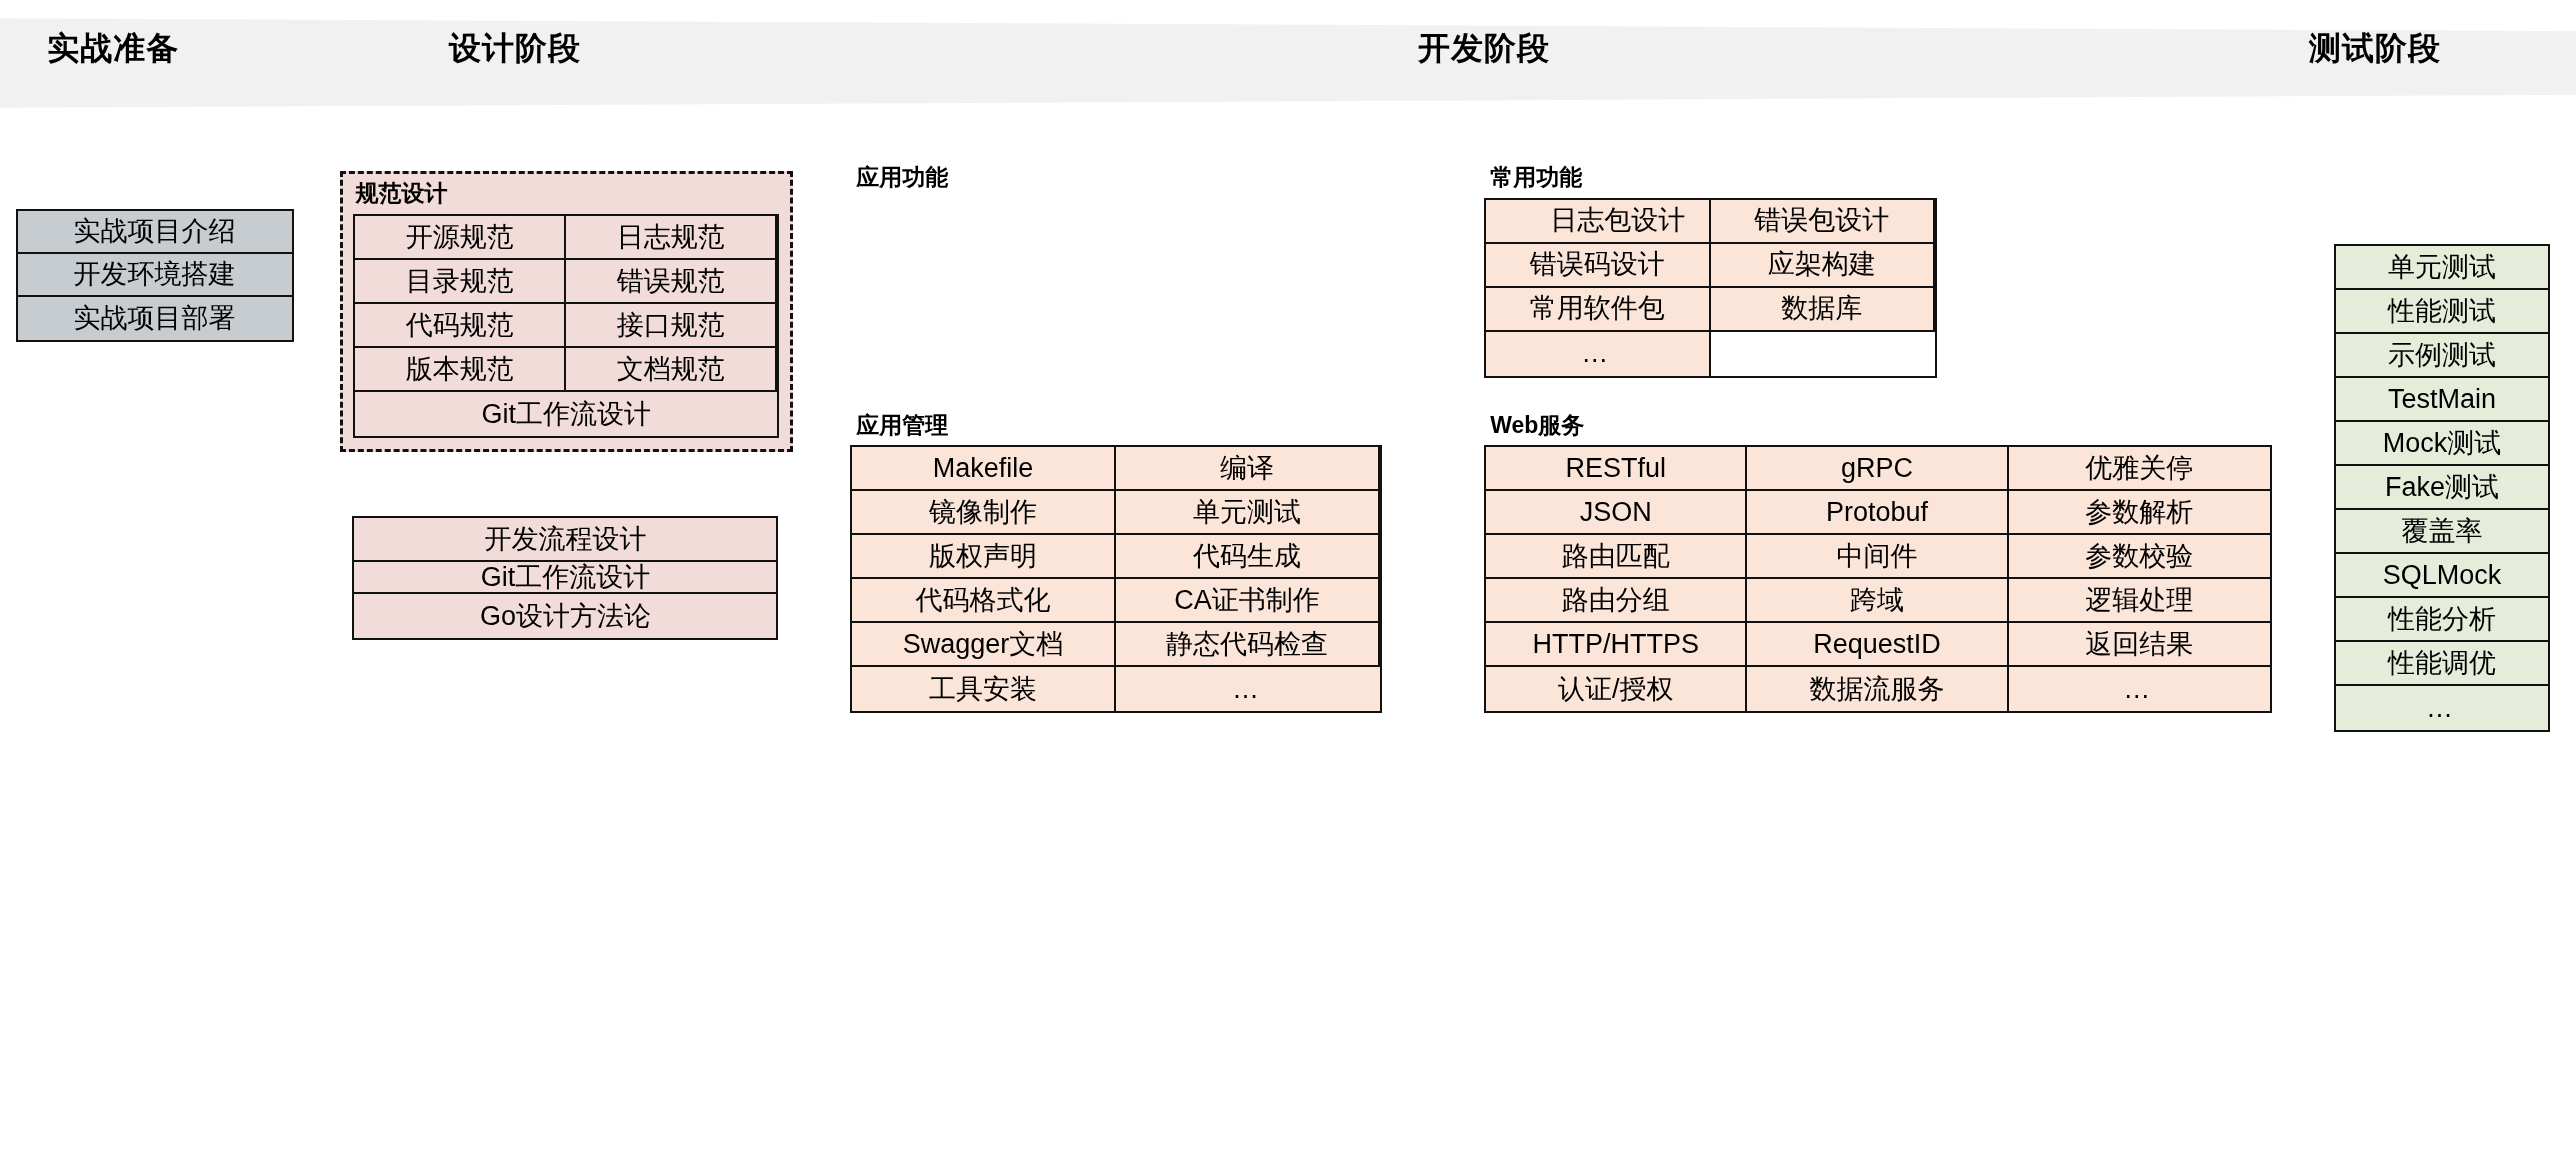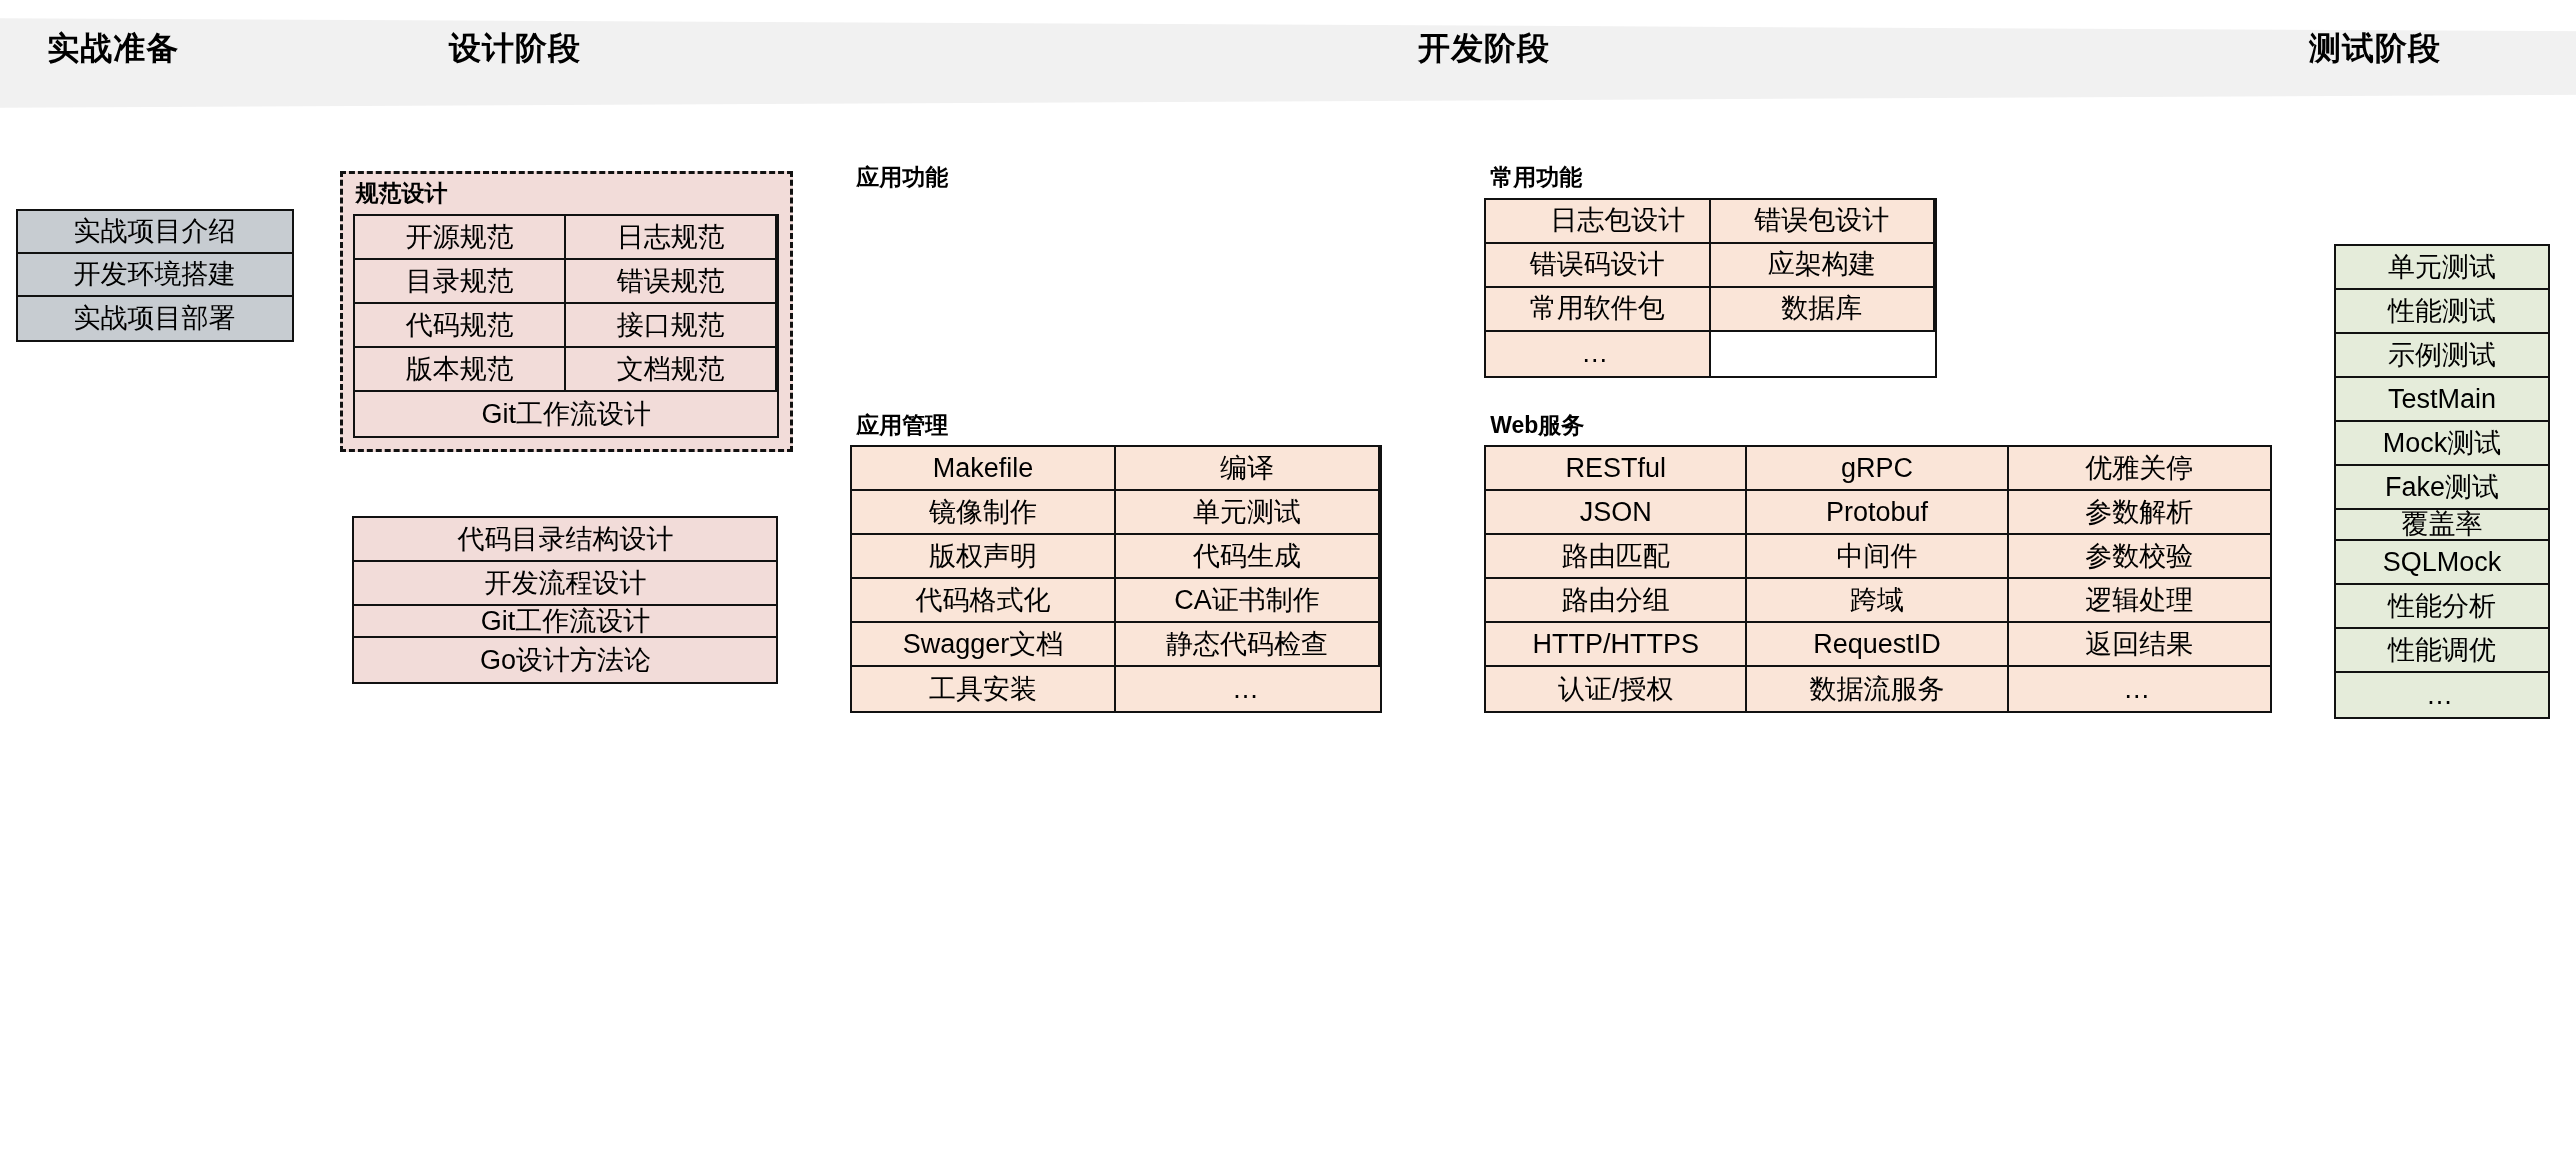--- a/index.html
+++ b/index.html
@@ -100,21 +100,20 @@
         <div class="cell" style="width:50%;height:44px;">错误规范</div>
         <div class="cell" style="width:50%;height:44px;">代码规范</div>
         <div class="cell" style="width:50%;height:44px;">接口规范</div>
         <div class="cell" style="width:50%;height:44px;">版本规范</div>
         <div class="cell" style="width:50%;height:44px;">文档规范</div>
         <div class="cell" style="width:100%;height:44px;border-bottom:none;border-right:none;">Git工作流设计</div>
       </div>
     </div>
 
     <div class="stack pink" style="position:absolute;left:12.4px;top:361px;width:426px;">
-      <div class="cell" style="height:44px;">代码目录结构设计</div>
       <div class="cell" style="height:44px;">开发流程设计</div>
       <div class="cell" style="height:32px;">Git工作流设计</div>
       <div class="cell" style="height:44px;">Go设计方法论</div>
     </div>
   </div>
 
   <div class="col" style="left:850px;top:0;width:567px;">
 
     <div class="group" style="left:0;top:10.3px;">
       <div class="group-title">应用功能</div>
@@ -186,21 +185,21 @@
   </div>
 
   <div class="col" style="left:2334px;top:89px;width:222px;">
     <div class="stack green" style="width:216px;">
       <div class="cell" style="height:44px;">单元测试</div>
       <div class="cell" style="height:44px;">性能测试</div>
       <div class="cell" style="height:44px;">示例测试</div>
       <div class="cell" style="height:44px;">TestMain</div>
       <div class="cell" style="height:44px;">Mock测试</div>
       <div class="cell" style="height:44px;">Fake测试</div>
-      <div class="cell" style="height:31px;">覆盖率</div>
+      <div class="cell" style="height:44px;">覆盖率</div>
       <div class="cell" style="height:44px;">SQLMock</div>
       <div class="cell" style="height:44px;">性能分析</div>
       <div class="cell" style="height:44px;">性能调优</div>
       <div class="cell ellipsis" style="height:44px;">…</div>
     </div>
   </div>
 
   <div class="col" style="left:2635px;top:0;width:242px;">
     
     

